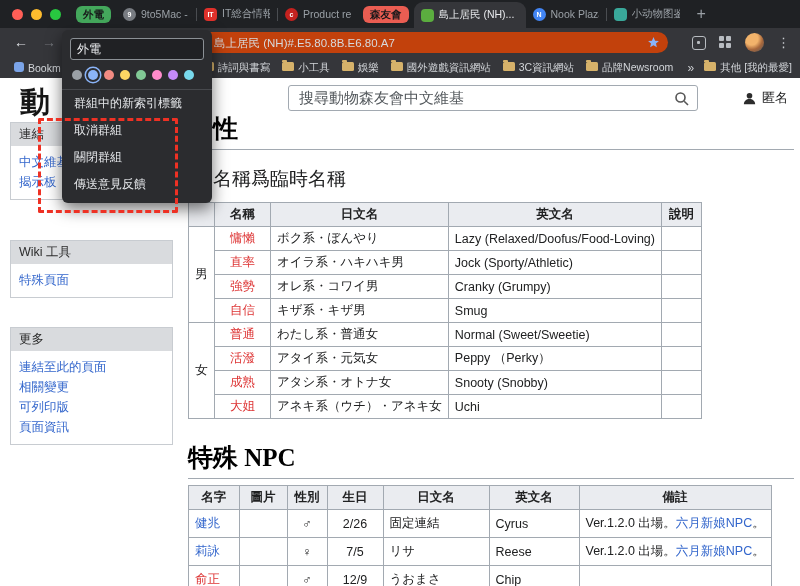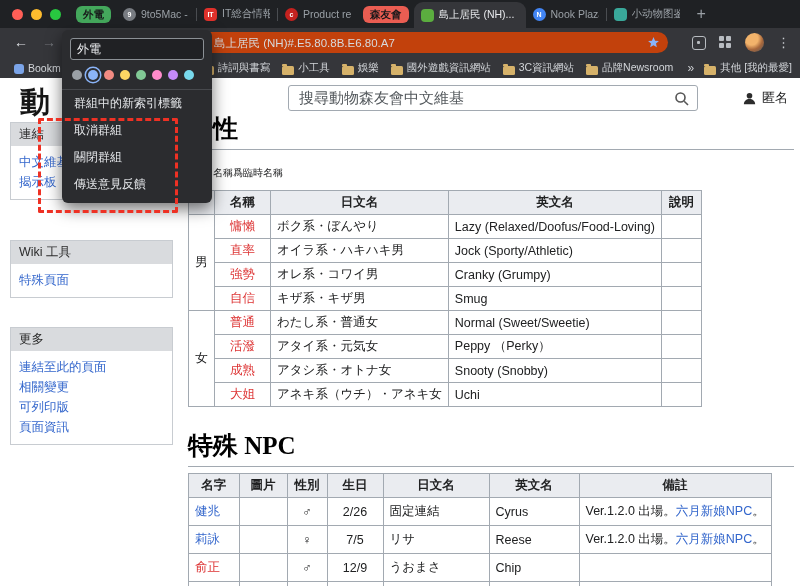--- a/index.html
+++ b/index.html
@@ -28,21 +28,21 @@
 .addrtext{position:absolute;left:142px;top:4px;font-size:11.5px;color:#d7d9dc;white-space:nowrap}
 .star-icon{position:absolute;right:8px;top:4px}
 .toolbar-right{position:absolute;right:10px;top:0;height:29px;display:flex;align-items:center;gap:13px}
 .ext-icon{width:14px;height:14px;border:1.5px solid #b8bcc1;border-radius:3px;position:relative}
 .ext-icon::after{content:"";position:absolute;left:4px;top:4px;width:3px;height:3px;background:#b8bcc1;border-radius:1px}
 .grid-icon{width:13px;height:13px;display:grid;grid-template-columns:5px 5px;grid-template-rows:5px 5px;gap:2px}
 .grid-icon b{background:#b8bcc1;border-radius:1px}
 .avatar{width:19px;height:19px;border-radius:50%;background:radial-gradient(circle at 35% 30%,#f2b36b 0 35%,#a8683c 60%,#50555b 100%)}
 .kebab{color:#c8cbcf;font-size:13px;line-height:1}
 .bookmarksbar{position:absolute;top:57px;left:0;width:800px;height:21px;background:#35363a;z-index:10;display:flex;align-items:center;font-size:10.5px;color:#d3d6da;padding:0 8px 0 14px}
-.bm-item{display:flex;align-items:flex-end;gap:4px;margin-right:12px;white-space:nowrap}
+.bm-item{display:flex;align-items:flex-start;gap:4px;margin-right:12px;white-space:nowrap}
 .bm-cut{margin-left:100px}
 .bm-favicon{width:10px;height:10px;border-radius:3px;background:#7ba4e8;flex:0 0 10px}
 .folder-icon{width:12px;height:9px;background:#d6b26a;border-radius:1.5px;position:relative;margin-top:1px;flex:0 0 12px}
 .folder-icon::before{content:"";position:absolute;top:-2px;left:0;width:5px;height:2px;background:#d6b26a;border-radius:1px 1px 0 0}
 .bm-overflow{margin-left:auto;color:#c8cbcf;font-size:12px;margin-right:10px}
 
 .page{position:absolute;top:78px;left:0;width:800px;height:508px;background:#fff;color:#202122;z-index:1}
 .logo{position:absolute;left:20px;top:4px;font-family:"Liberation Serif",serif;font-size:30px;font-weight:bold;color:#151515}
 .searchbox{position:absolute;left:288px;top:7px;width:410px;height:26px;border:1px solid #a2a9b1;border-radius:3px;background:#fff}
 .searchbox input{width:100%;height:100%;border:0;outline:none;padding:0 30px 0 10px;font-size:15px;color:#a21caf;background:transparent;font-family:Liberation Serif, serif}
@@ -51,21 +51,21 @@
 .userbox{position:absolute;right:12px;top:11px;display:flex;align-items:center;gap:5px;font-size:13px;color:#202122}
 .sidebar{position:absolute;left:10px;top:44px;width:163px;font-size:12.5px}
 .side-section{border:1px solid #c8ccd1;background:#fff}
 .side-section.s1{margin-bottom:40px}
 .side-section.s2{margin-bottom:29px}
 .side-head{background:#d9dbde;padding:3px 8px;font-size:12.5px;color:#2c2c2c}
 .side-body{padding:5px 8px}
 .side-link{display:block;color:#3366cc;margin:3px 0;text-decoration:none;white-space:nowrap;overflow:hidden}
 .content{position:absolute;left:188px;top:34px;width:606px}
 .content h2{font-family:"Liberation Serif",serif;font-size:25px;font-weight:600;color:#000;border-bottom:1px solid #a2a9b1;padding-bottom:4px;margin-bottom:6px}
-.frag{font-size:10px;padding-left:25px;margin:16px 0 10px;white-space:nowrap}
+.frag{font-size:19px;padding-left:25px;margin:16px 0 10px;white-space:nowrap}
 .h2-npc{margin-top:22px}
 table.wikitable{border-collapse:collapse;font-size:12.5px;background:#fff;color:#202122}
 .wikitable th,.wikitable td{border:1px solid #a2a9b1;padding:3px 6px;white-space:nowrap}
 table.npc td{padding:5px 6px}
 .wikitable th{background:#eaecf0;text-align:center;font-weight:bold}
 td.center{text-align:center}
 a.bluelink{color:#3366cc;text-decoration:none}
 a.redlink{color:#d33;text-decoration:none}
 
 .group-menu{position:absolute;left:62px;top:30px;width:150px;background:#2b2c2f;border-radius:6px;box-shadow:0 6px 16px rgba(0,0,0,.55);z-index:50;padding-bottom:5px}

